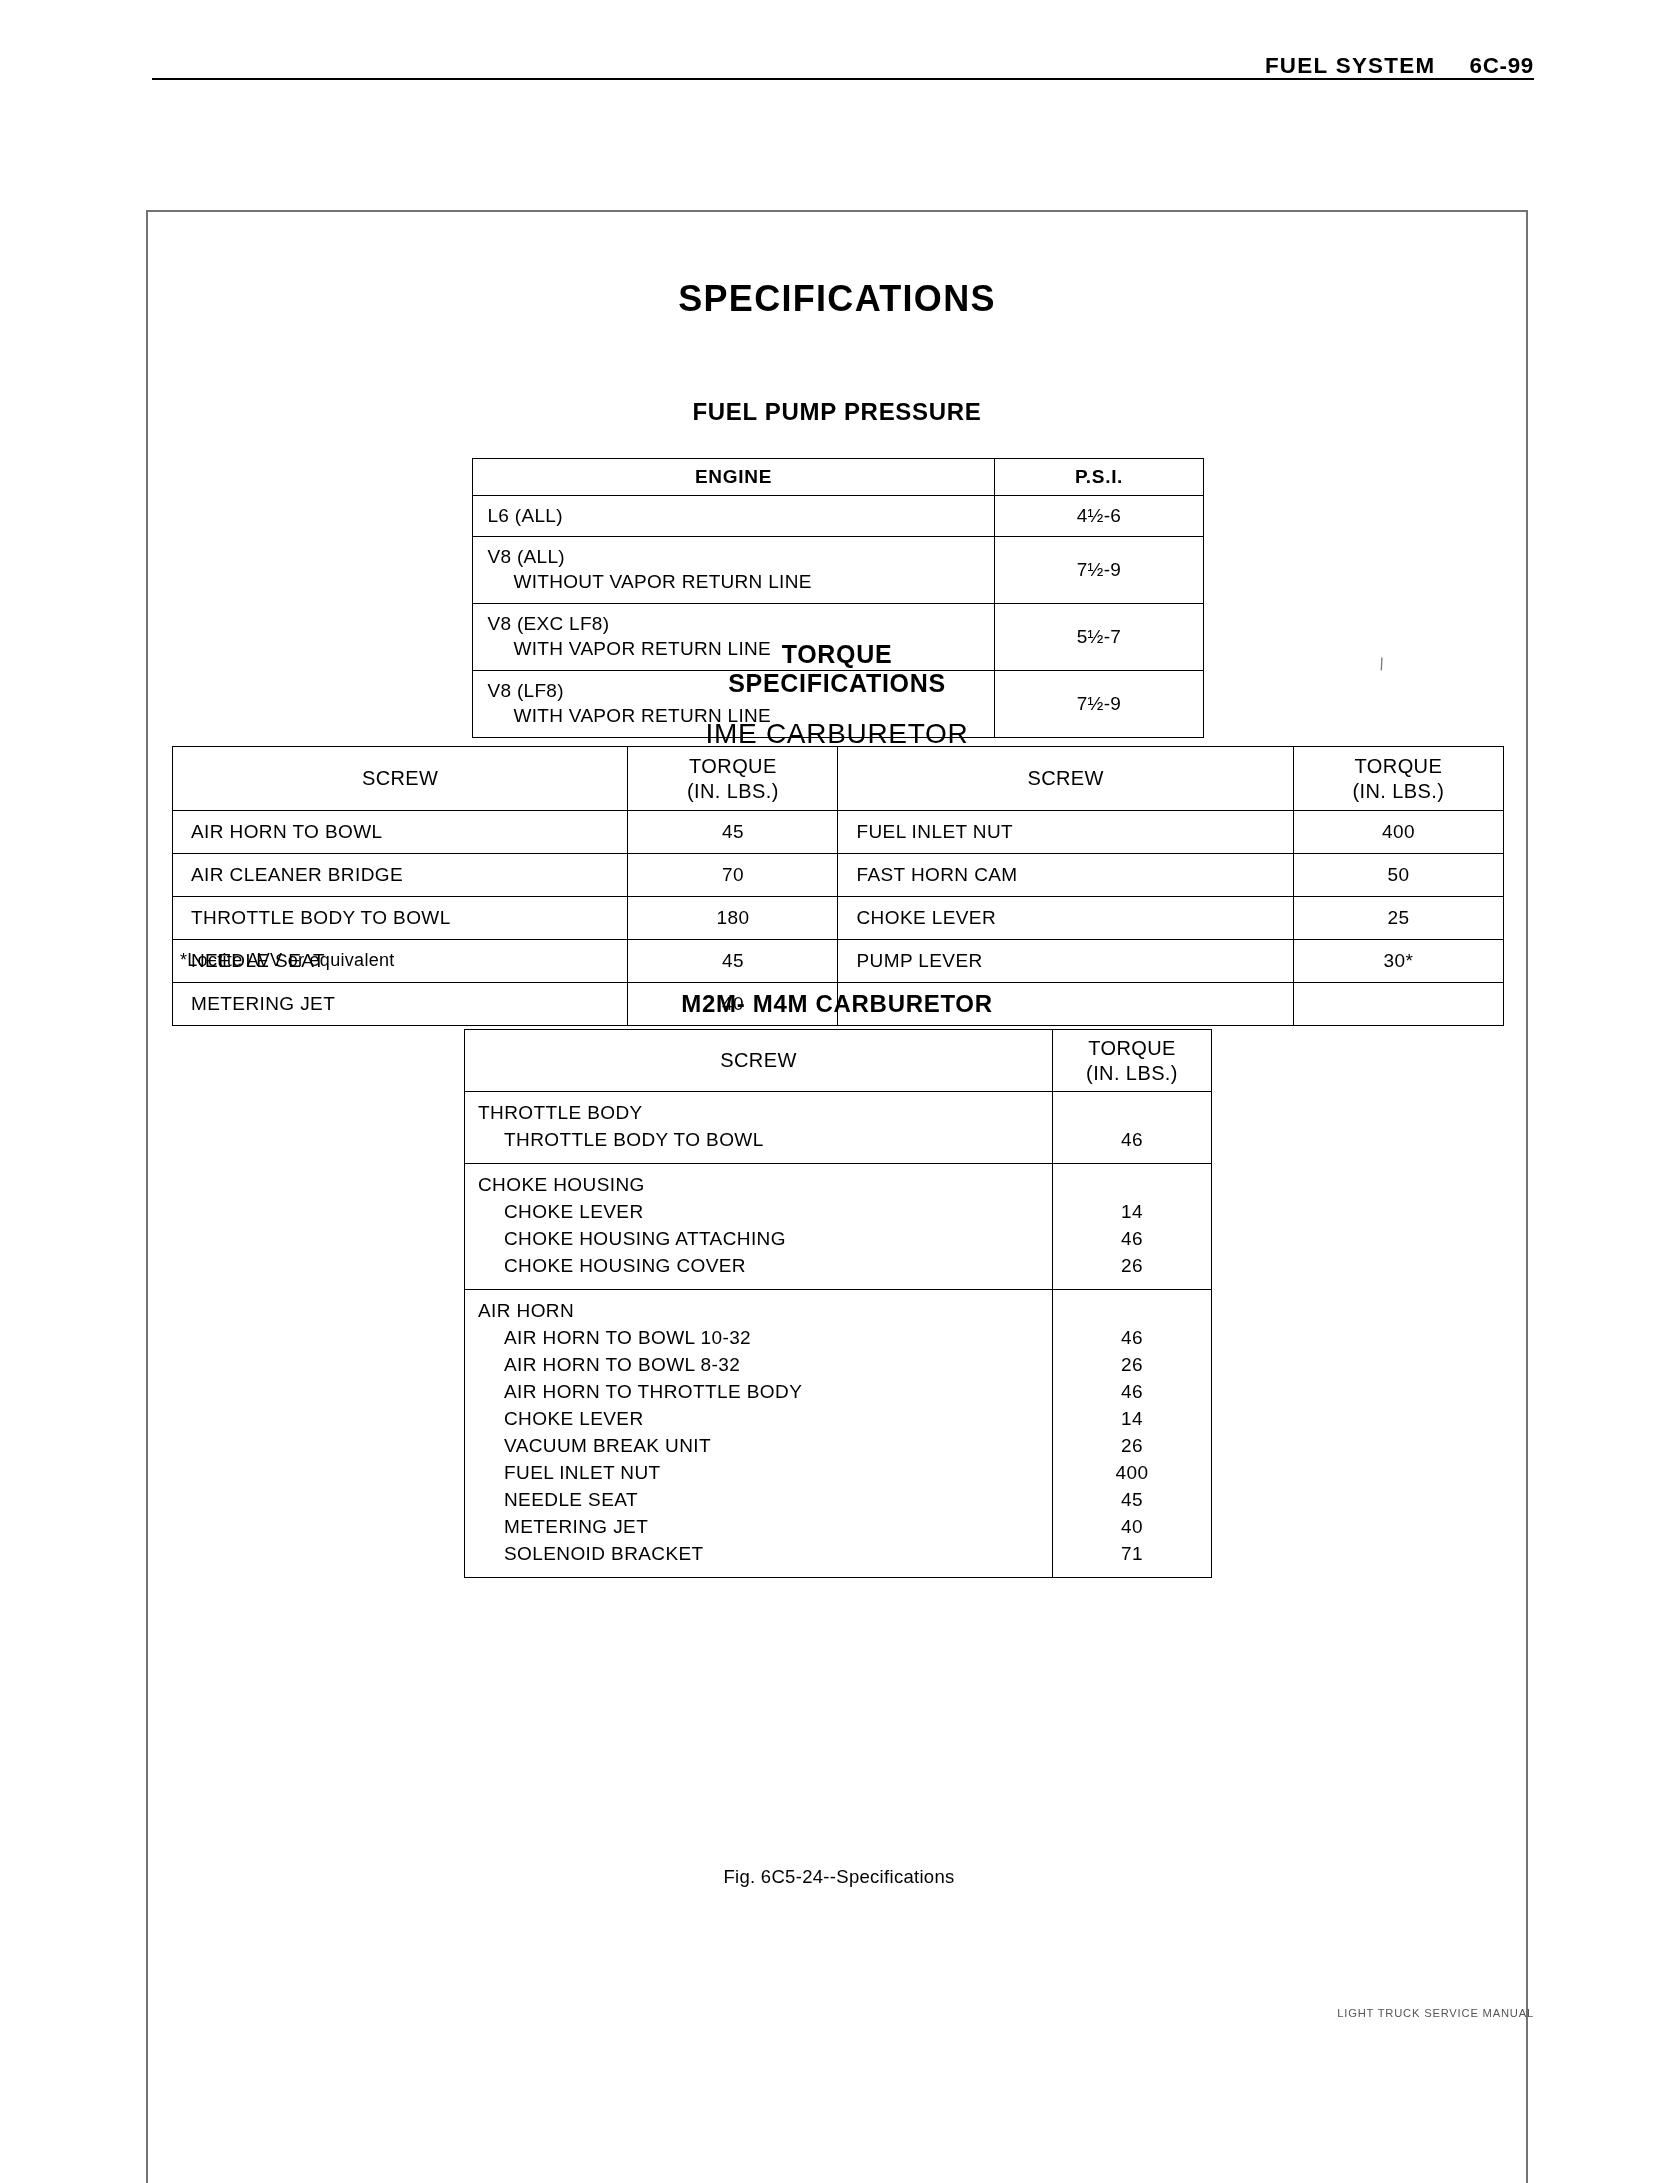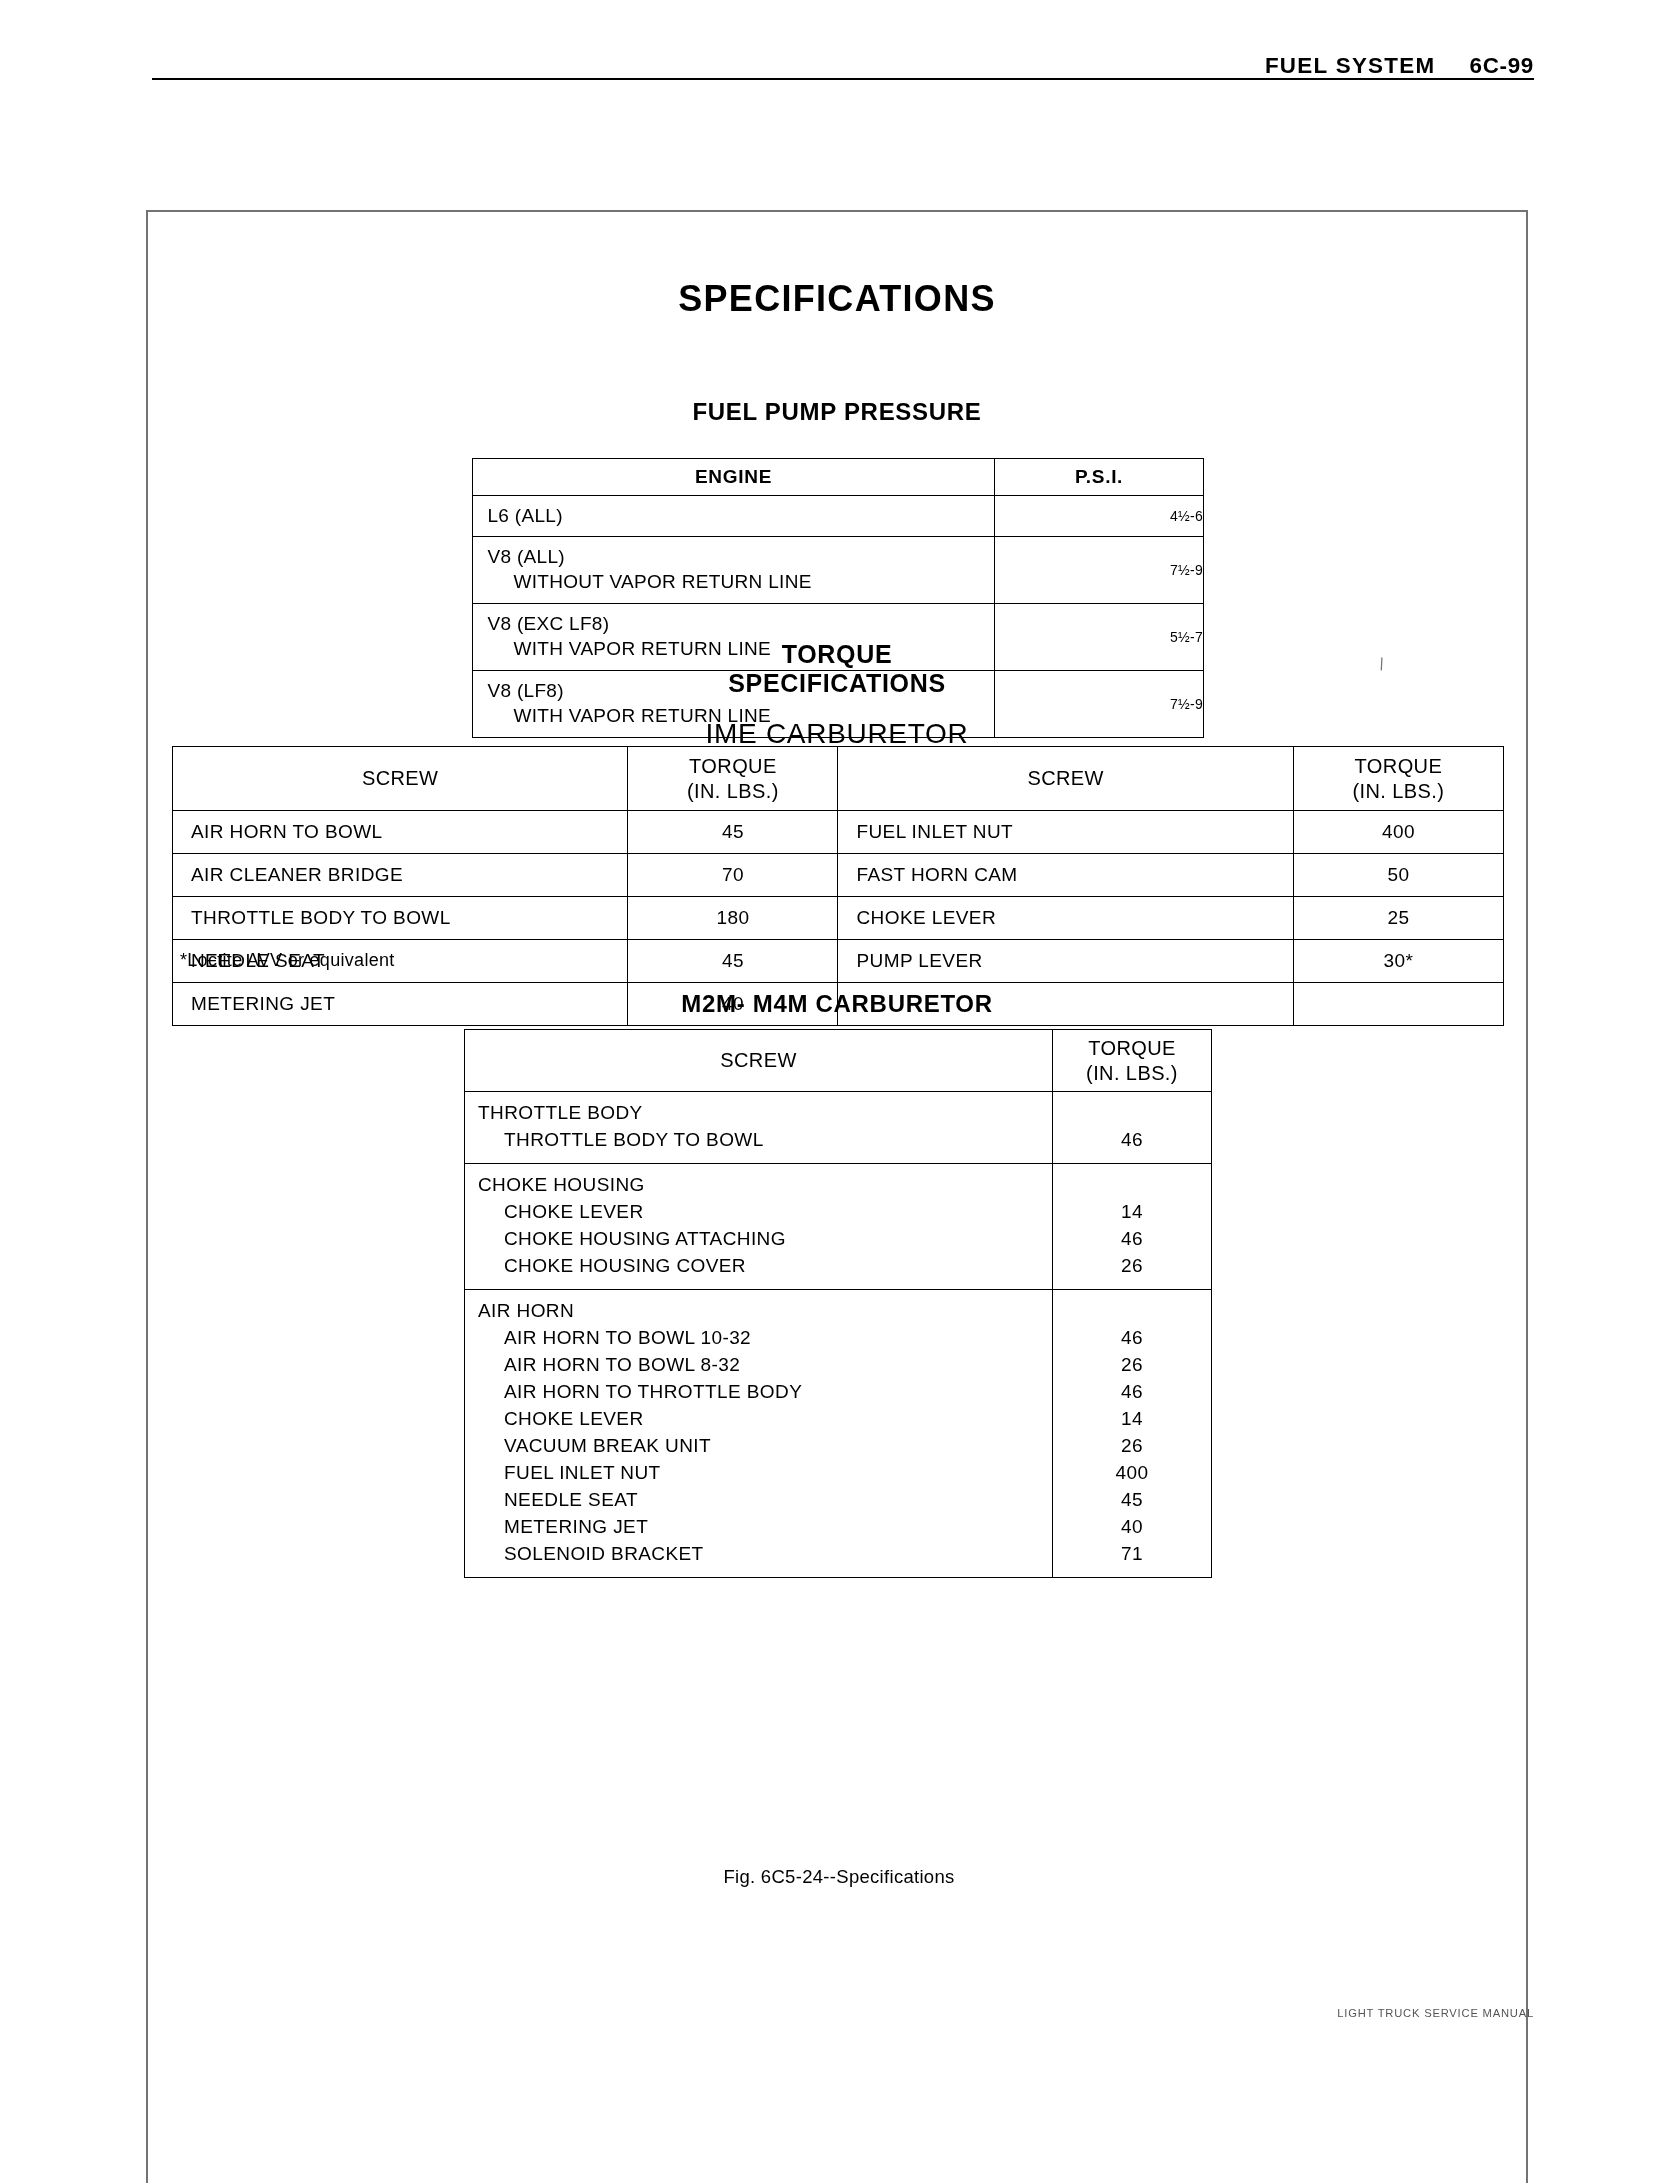--- a/index.html
+++ b/index.html
@@ -127,22 +127,22 @@
     letter-spacing: 0.7px;
   }
   .fp-table td.lbl {
     text-align: left;
     padding: 6.6px 0 8px 14.5px;
     font-size: 19px;
     line-height: 1.35;
     letter-spacing: 0.3px;
   }
   .fp-table td.val {
-    text-align: right;
-    font-size: 14px;
+    text-align: center;
+    font-size: 19px;
     width: 208px;
     letter-spacing: 0.3px;
   }
   .indent { padding-left: 26px; display: inline-block; }
 
   
   .torque-head {
     position: absolute;
     top: 428px;
     left: 0;

